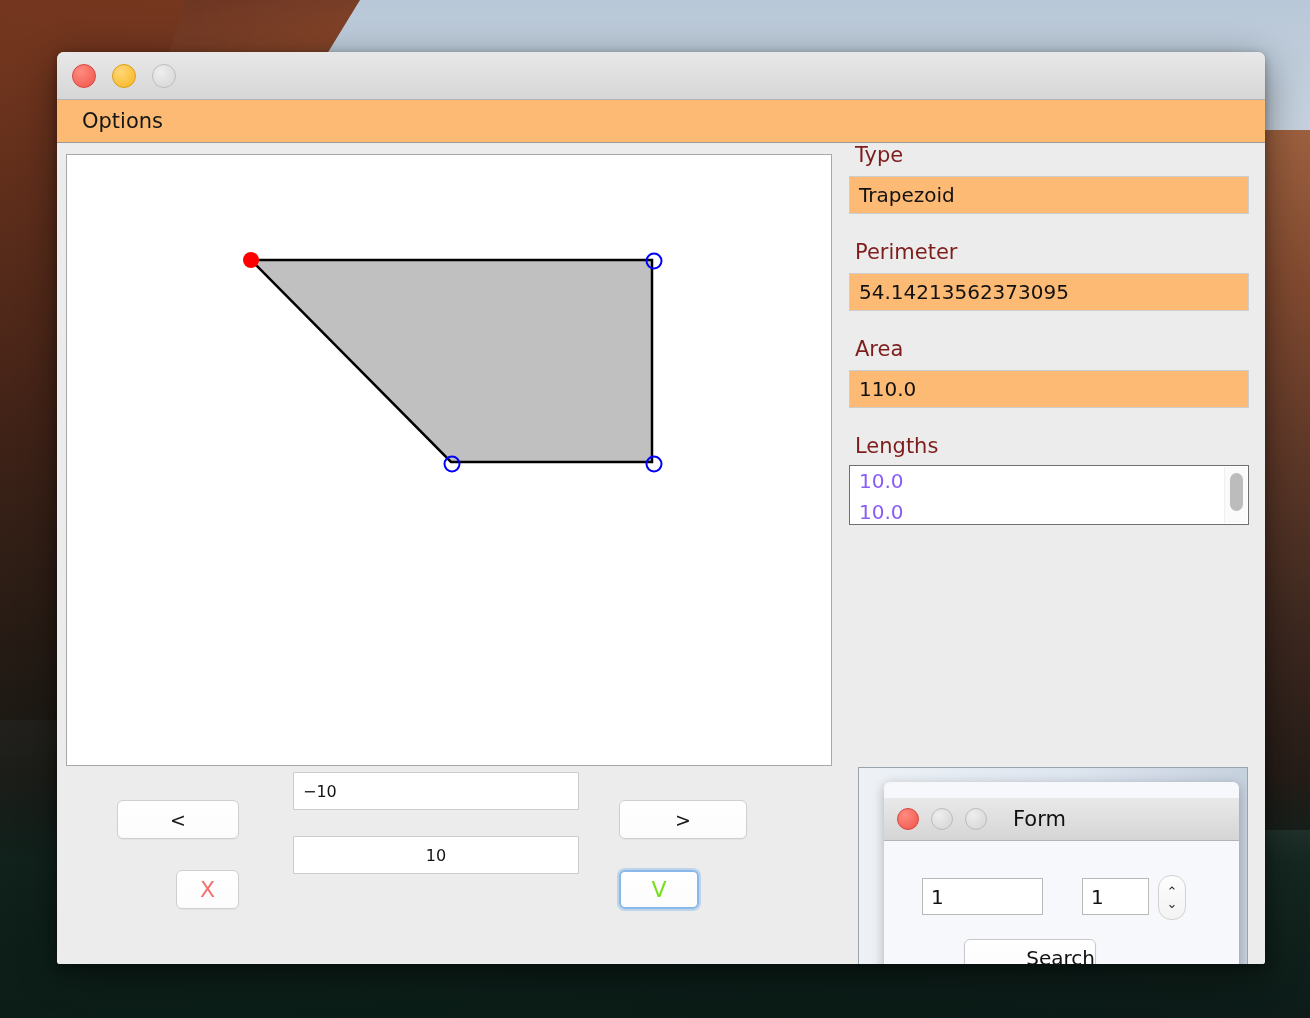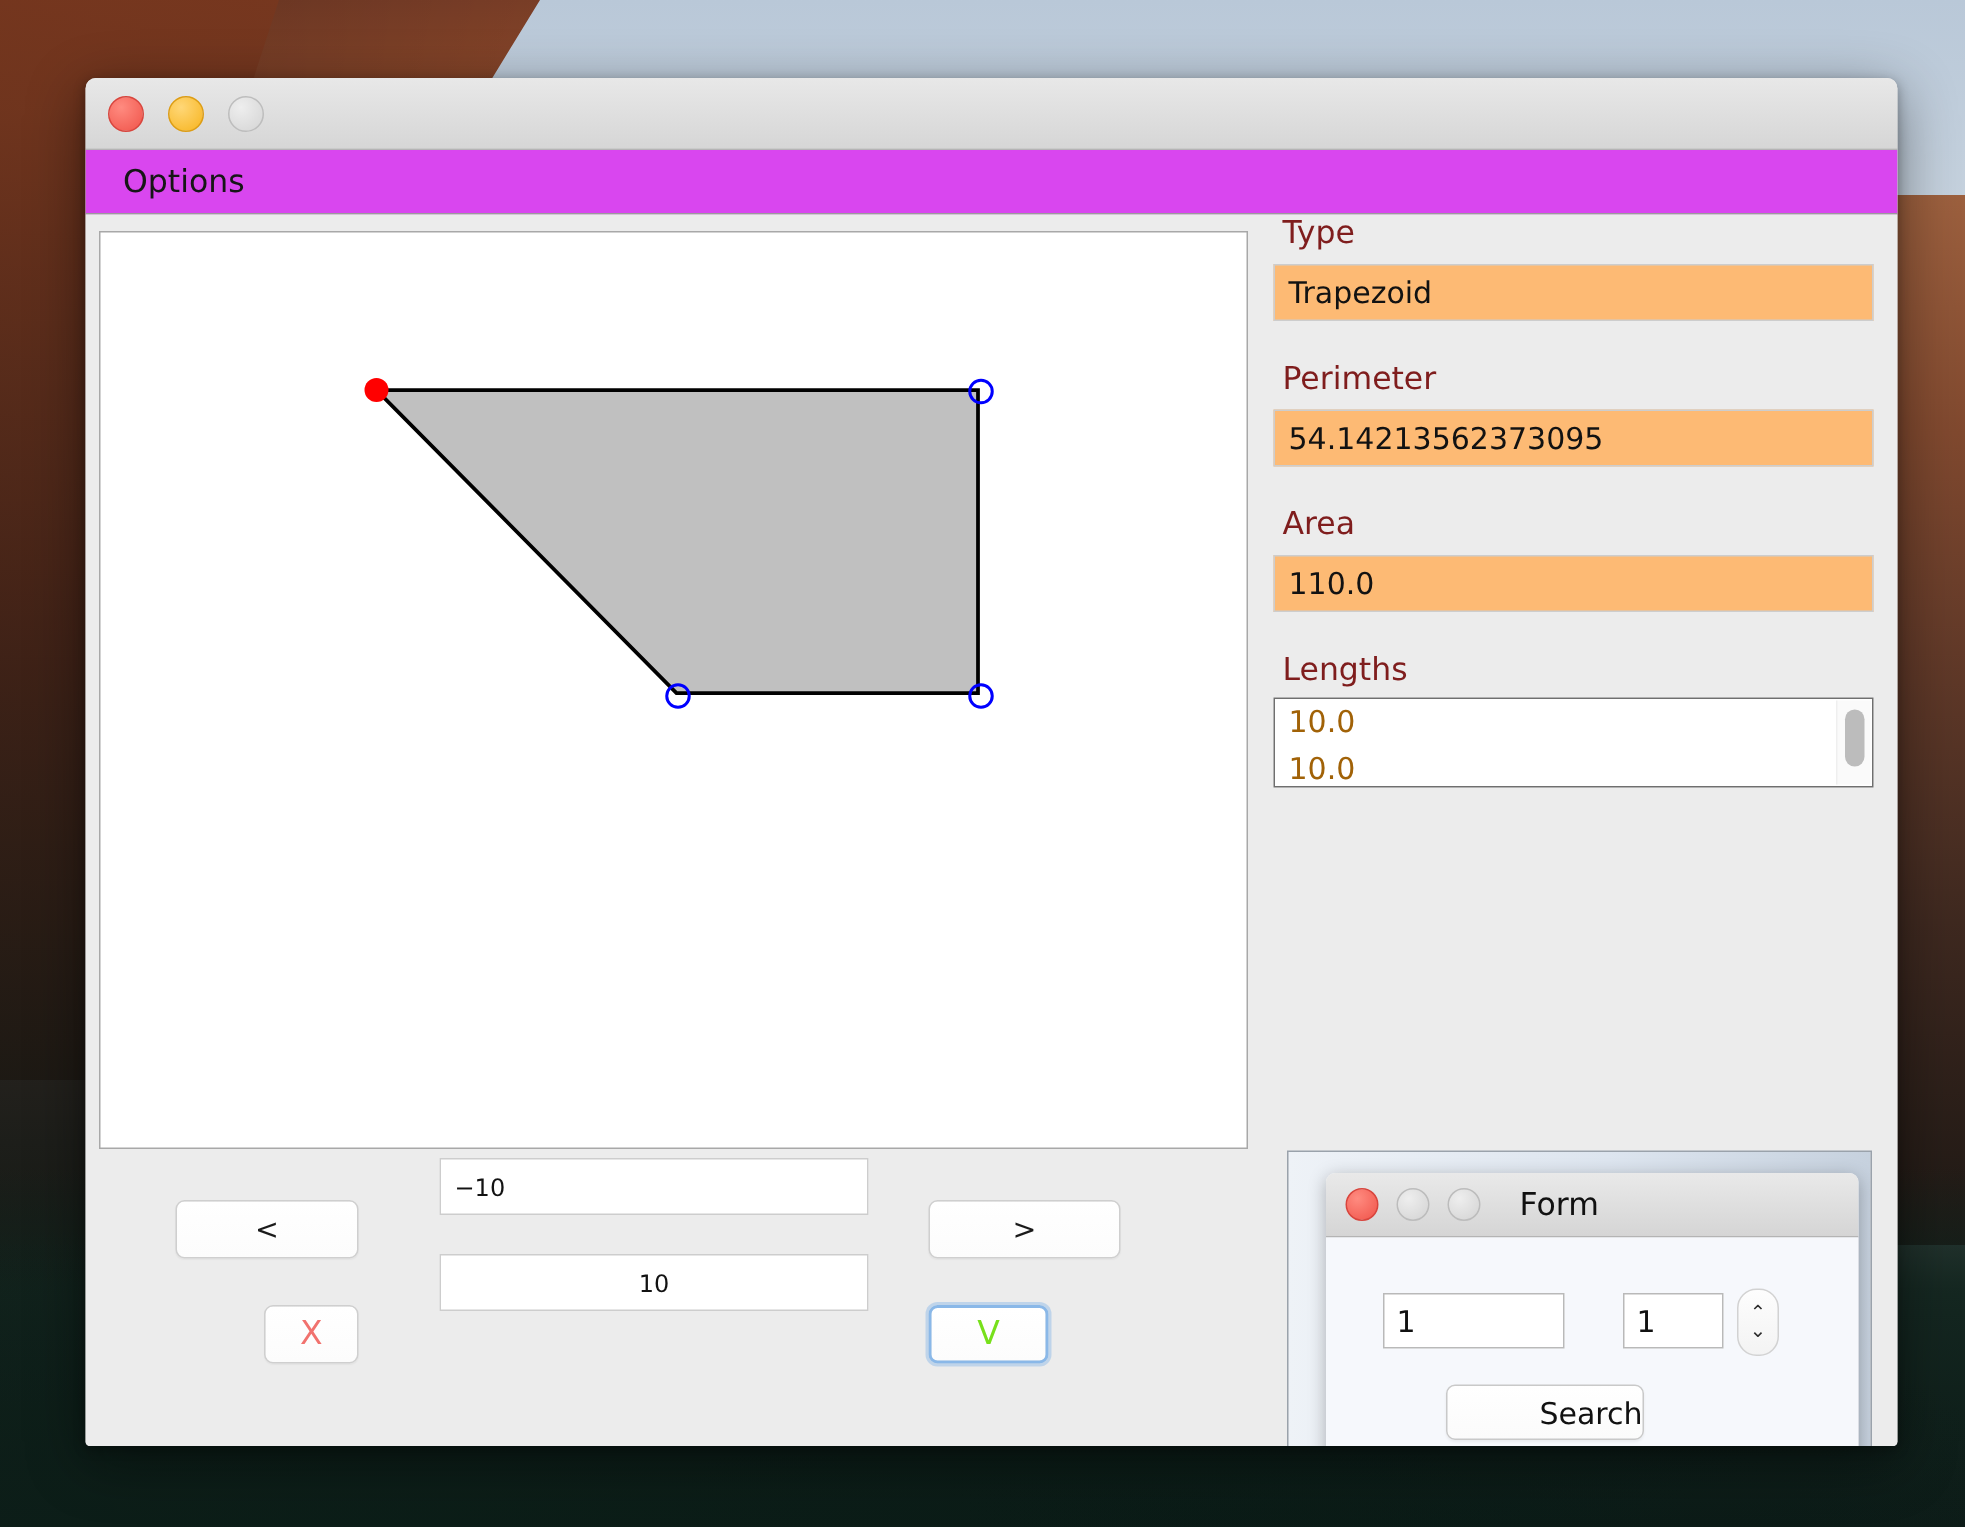--- a/index.html
+++ b/index.html
@@ -70,21 +70,21 @@
     padding-left: 15px;
     position: relative;
   }
   .light { width: 22px; height: 22px; border-radius: 50%; margin-right: 16px; }
   .light.red { background: radial-gradient(circle at 35% 30%, #ff8b80, #f0544a); border: 1px solid #d8453d; }
   .light.yellow { background: radial-gradient(circle at 35% 30%, #ffd777, #f7b41f); border: 1px solid #dd9d14; }
   .light.gray { background: radial-gradient(circle at 35% 30%, #eeeeee, #d4d4d4); border: 1px solid #bdbdbd; }
 
   #menubar {
     height: 42px; flex: 0 0 42px;
-    background: #d946ef;
+    background: #fdba74;
     border-bottom: 1px solid #9b9b9b;
     display: flex; align-items: center;
     padding-left: 19px;
   }
   #menubar .menu-item {
     font-size: 21px; color: #161616; padding: 2px 6px;
   }
 
   #content {
     flex: 1 1 auto;
@@ -165,21 +165,21 @@
   
   #lengths-list {
     position: relative;
     background: #ffffff;
     border: 1px solid #6f6f6f;
     box-sizing: border-box;
     height: 60px;
     overflow: hidden;
   }
   #lengths-list .row {
-    font-size: 20px; color: #a16207;
+    font-size: 20px; color: #8b5cf6;
     padding: 1px 9px;
     line-height: 29px;
   }
   #lengths-scrollbar {
     position: absolute; right: 1px; top: 1px; bottom: 1px; width: 22px;
     background: #fafafa;
     border-left: 1px solid #efefef;
   }
   #lengths-thumb {
     position: absolute; left: 5px; top: 6px; width: 13px; height: 38px;
@@ -204,20 +204,21 @@
     overflow: hidden;
     display: flex; flex-direction: column;
   }
   #form-titlebar {
     flex: 0 0 42px;
     background: linear-gradient(to bottom, #e9e9e9 0%, #d5d5d5 100%);
     border-bottom: 1px solid #b4b4b4;
     display: flex; align-items: center;
     padding-left: 13px;
     position: relative;
+    margin-top: 16px;
   }
   .flight { width: 20px; height: 20px; border-radius: 50%; margin-right: 12px; }
   .flight.red { background: radial-gradient(circle at 35% 30%, #ff8b80, #f0544a); border: 1px solid #d8453d; }
   .flight.gray { background: radial-gradient(circle at 35% 30%, #eeeeee, #d3d3d3); border: 1px solid #bcbcbc; }
   #form-title {
     font-size: 21px; color: #111; margin-left: 14px;
   }
   #form-body {
     flex: 1 1 auto; position: relative; background: #f6f8fc;
   }

